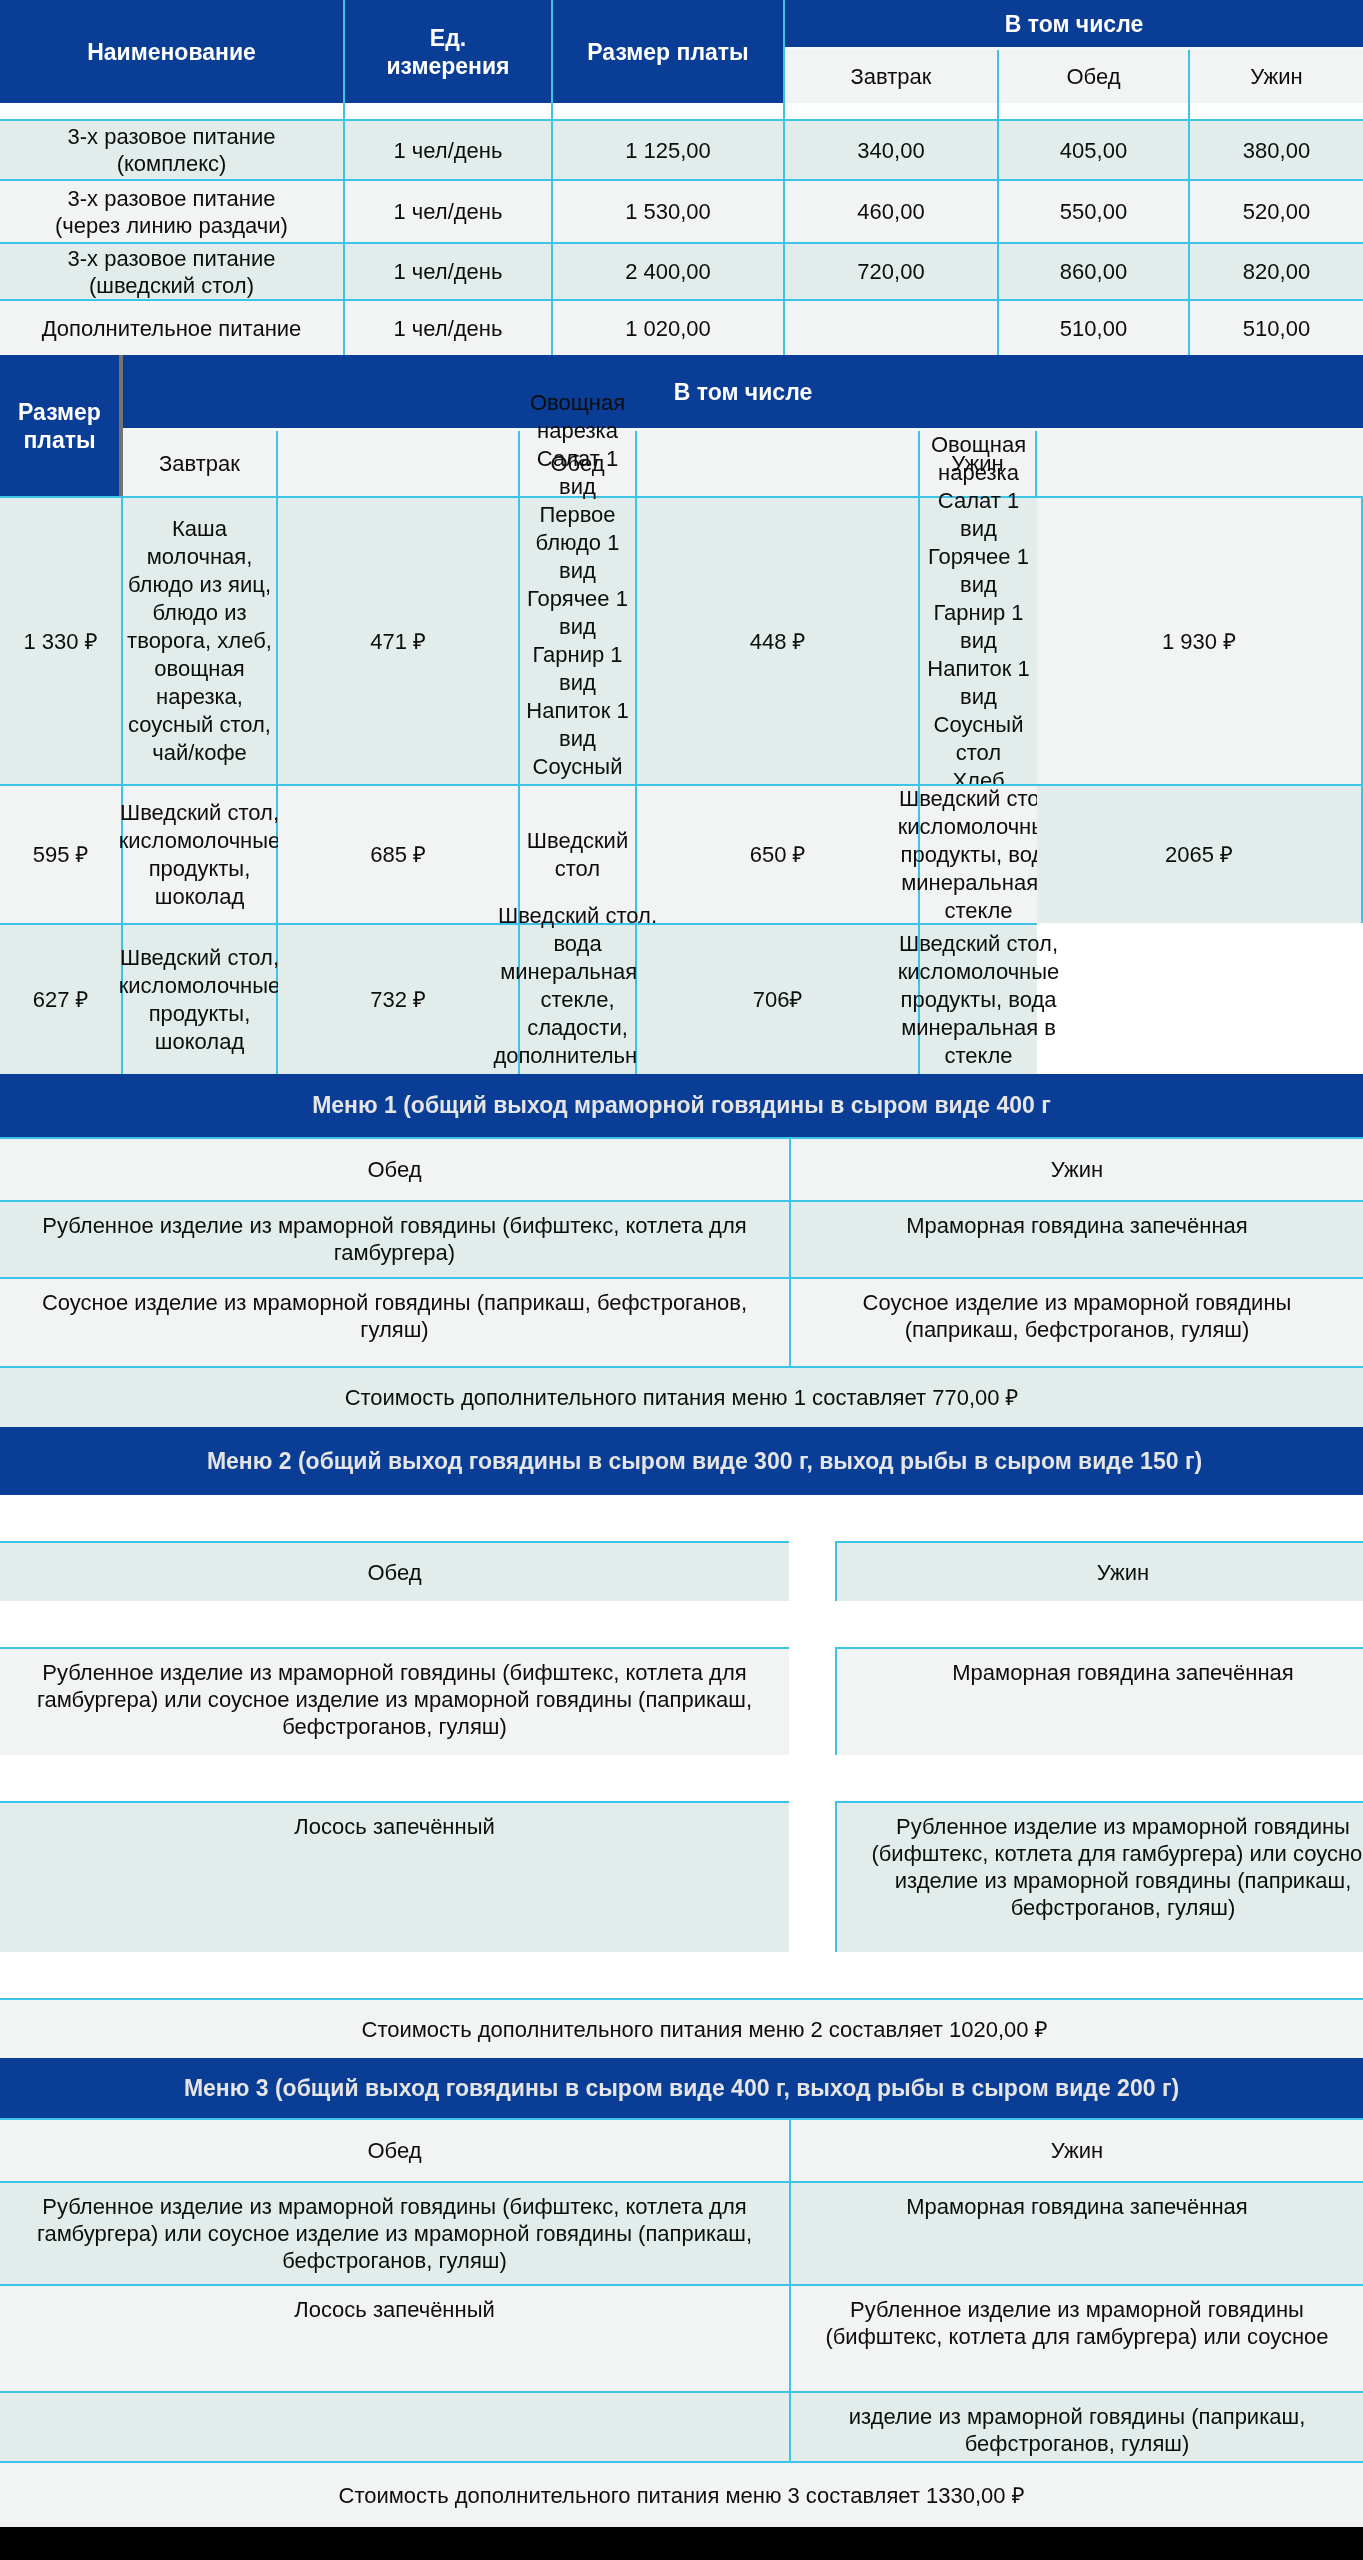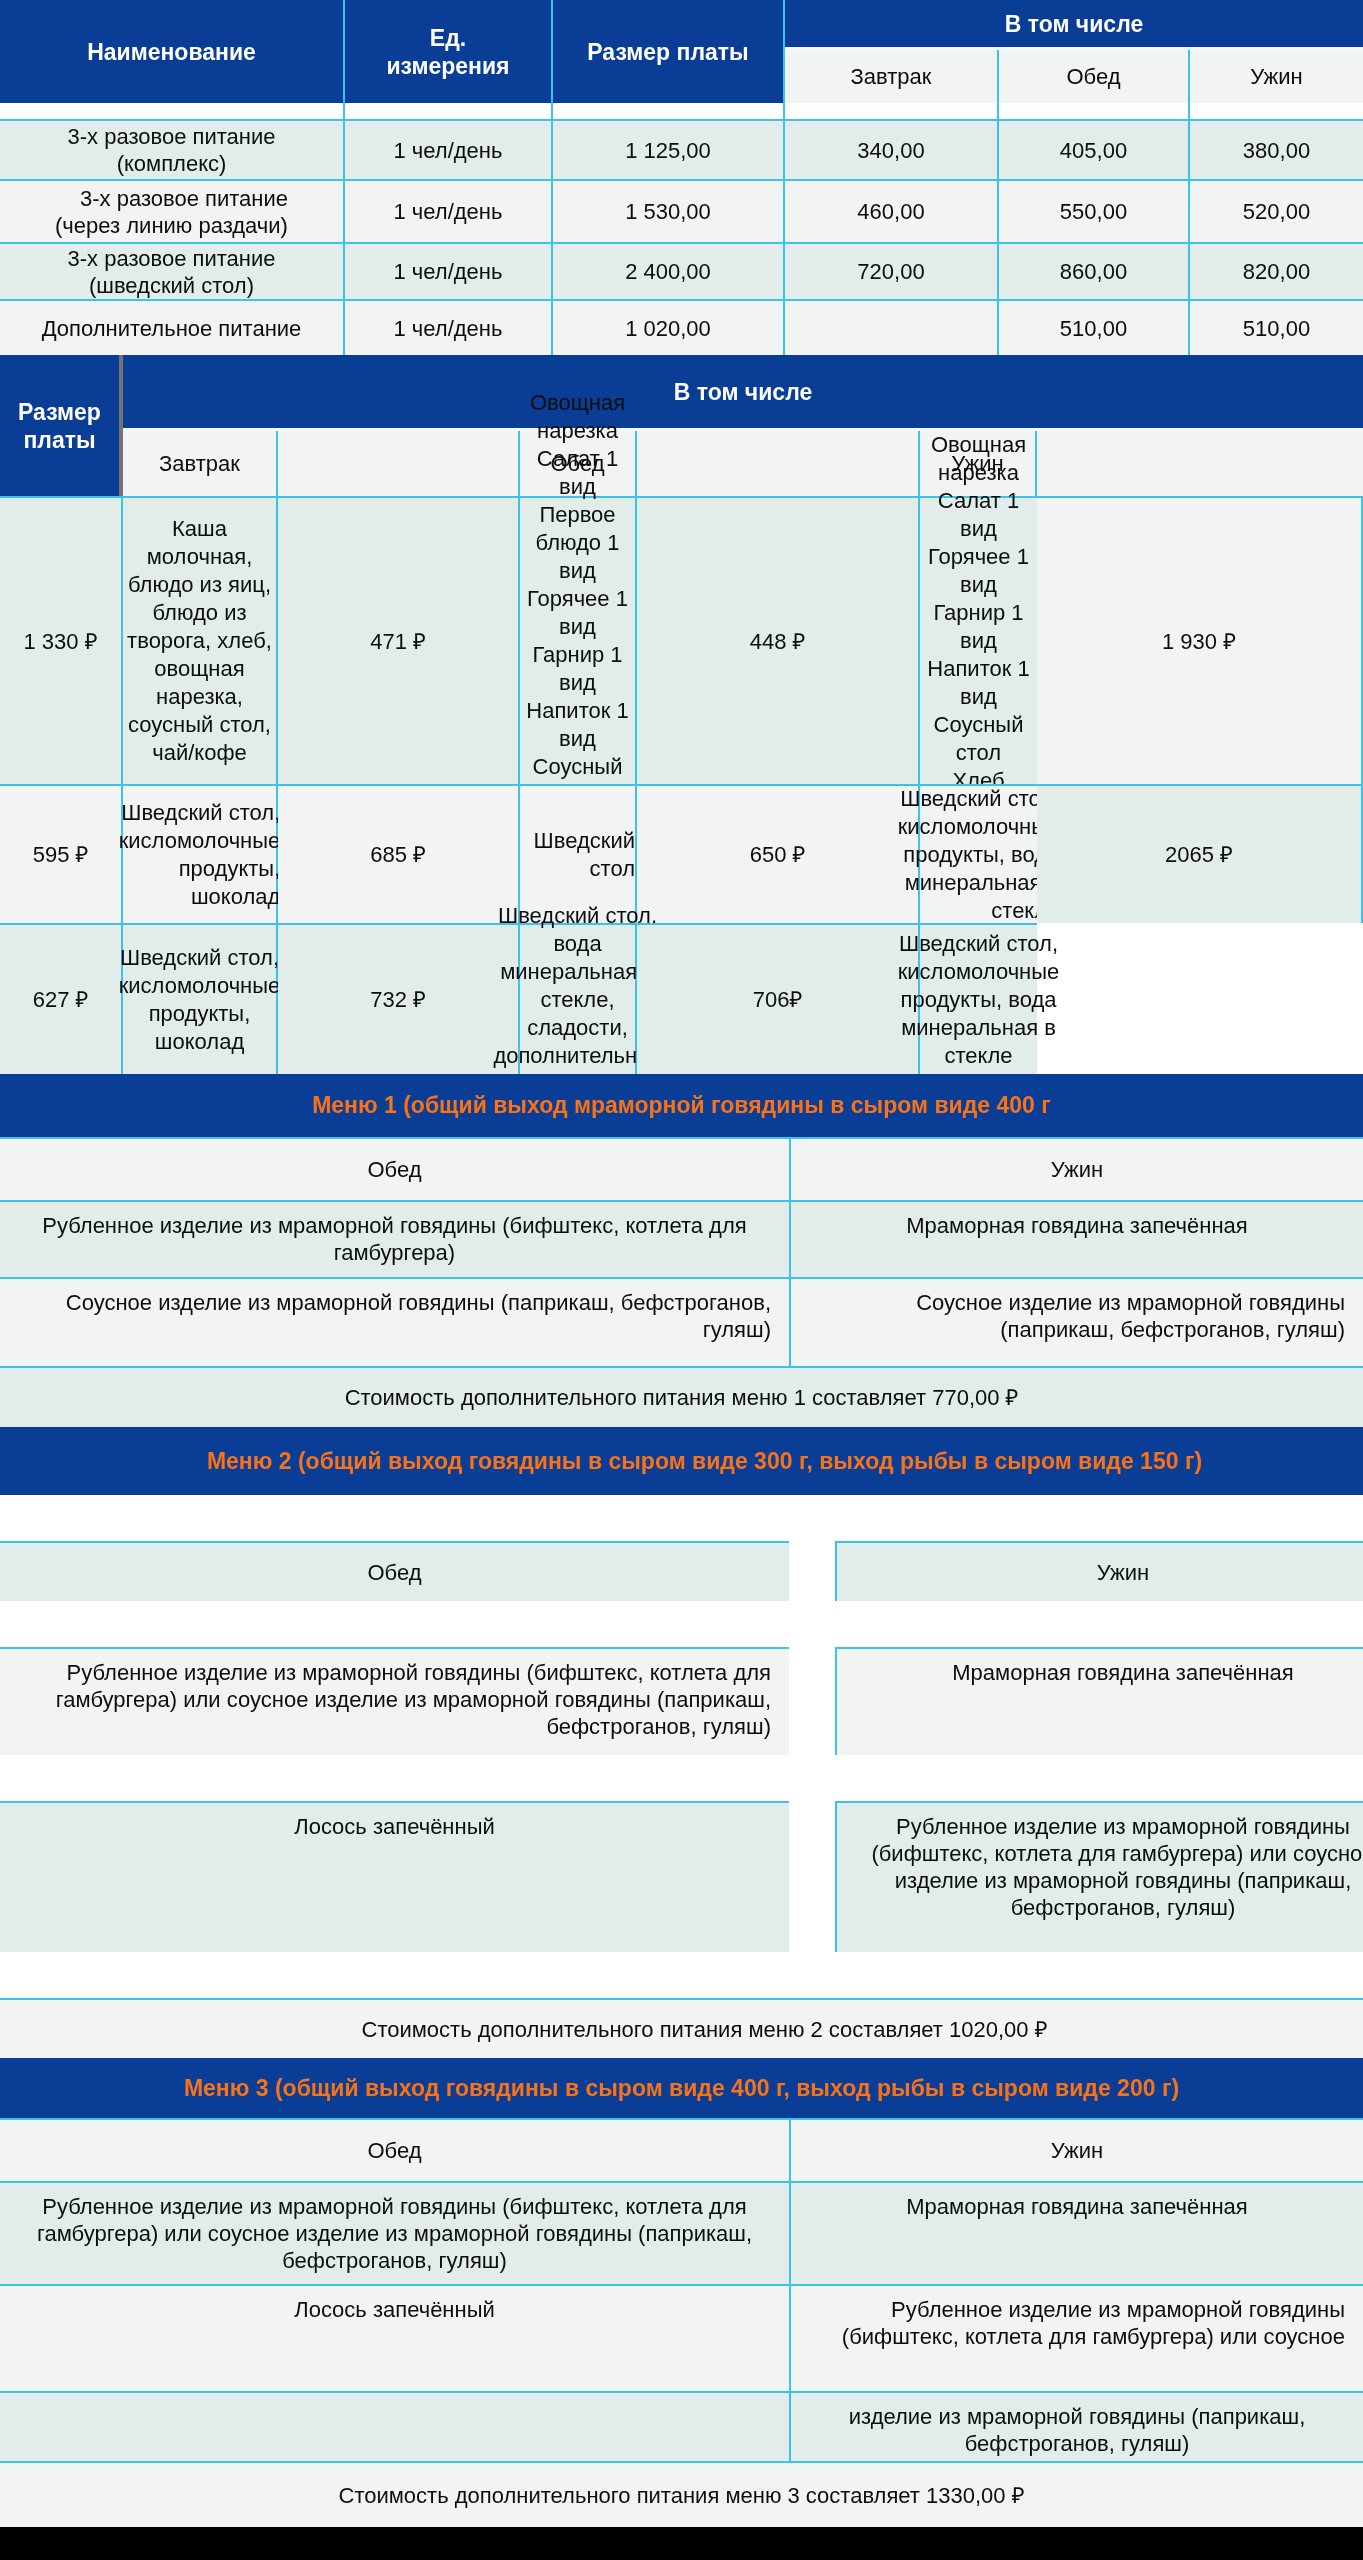--- a/index.html
+++ b/index.html
@@ -14,21 +14,21 @@
   .page{position:relative;width:1363px;height:2560px;background:#ffffff;overflow:hidden;}
   .pre{white-space:pre-line;}
 
   
   .cell{display:flex;align-items:center;justify-content:center;text-align:center;
         font-size:22px;line-height:27px;}
   .head{background:var(--blue);color:#ffffff;font-weight:bold;font-size:23px;line-height:28px;}
   .bt{border-top:2px solid var(--cyan);}
   .br{border-right:2px solid var(--cyan);}
   .bl{border-left:2px solid var(--cyan);}
-  .rowL{background:var(--rowL);text-align:right;}
+  .rowL{background:var(--rowL);}
   .rowD{background:var(--rowD);}
 
   
   .t1{display:grid;width:1363px;
       grid-template-columns:345px 208px 232px 214px 191px 173px;
       grid-template-rows:50px 53px 16px 60px 63px 57px 56px;}
   .t1 .span2{grid-row:1/3;}
   .t1 .group{grid-column:4/7;border-bottom:3px solid #f4f8f9;}
   .t1 .spacer{background:#fdfefe;}
 
@@ -38,21 +38,21 @@
       grid-template-rows:76px 65px 288px 139px 151px;}
   .t2 .span2{grid-row:1/3;border-right:4px solid #737373;}
   .t2 .group{grid-column:2/8;border-bottom:3px solid #f4f8f9;}
   .t2 .list{line-height:28px;}
 
   
   .menu{display:grid;width:1363px;grid-template-columns:789px 574px;}
   .m1{grid-template-rows:63px 63px 77px 89px 61px;}
   .m2{grid-template-rows:68px 60px 108px 151px 60px;gap:46px;}
   .m3{grid-template-rows:60px 63px 103px 107px 70px 66px;}
-  .banner{grid-column:1/3;background:var(--blue);color:#f97316;
+  .banner{grid-column:1/3;background:var(--blue);color:#e5e5e5;
           font-weight:bold;font-size:23px;display:flex;align-items:center;justify-content:center;}
   .menu .cell{padding:10px 18px;}
   .menu .top{align-items:flex-start;padding-top:10px;}
   .menu .full{grid-column:1/3;}
 
   .black-band{width:1363px;height:210px;background:#000000;}
   .bottom-line{width:1363px;height:7px;background:#2aa5d6;}
 </style>
 </head>
 <body>

